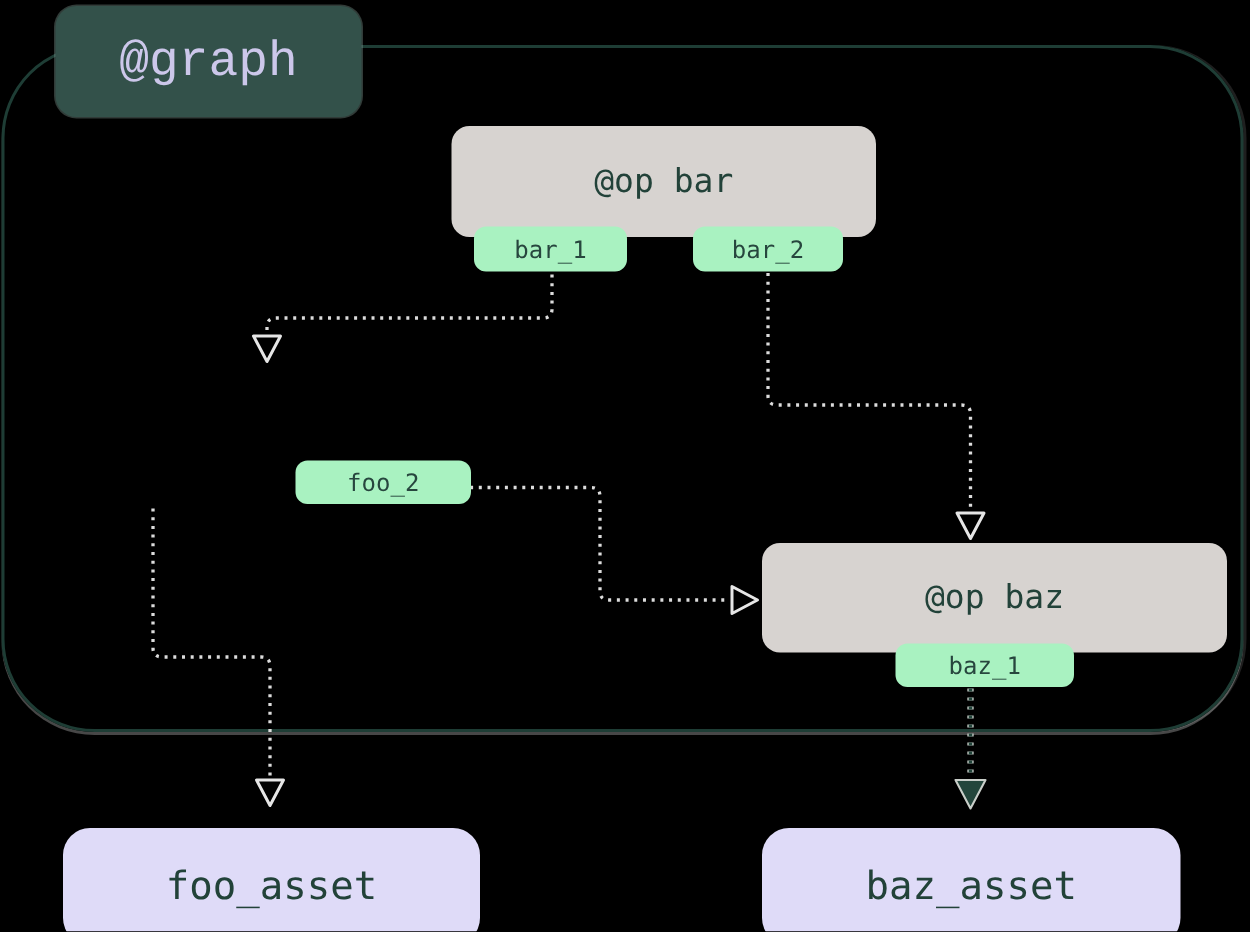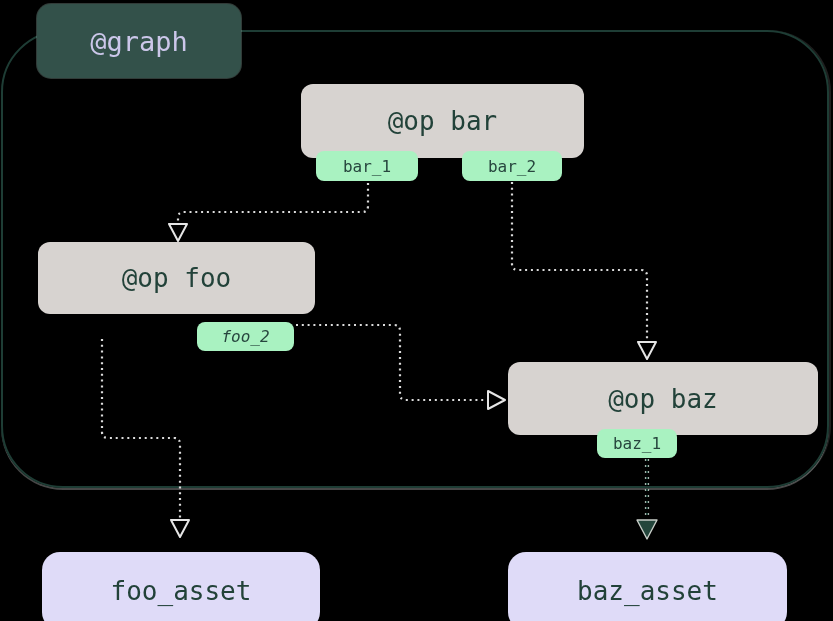--- a/index.html
+++ b/index.html
@@ -23,27 +23,28 @@
   }
   .graph-container{
     position:absolute;left:1px;top:30px;width:824px;height:454px;
     border:2.5px solid var(--graph-border);border-radius:62px;
     box-shadow:0 2px 0 rgba(255,255,255,0.28), 2px 0 0 rgba(255,255,255,0.12);
   }
   .graph-label{
     position:absolute;left:37px;top:4px;width:204px;height:74px;
     background:var(--graph-label-bg);border-radius:14px;
     display:flex;align-items:center;justify-content:center;
-    color:var(--graph-label-text);font-size:27px;
+    color:var(--graph-label-text);font-size:33px;
     box-shadow:0 0 0 1px rgba(140,170,160,0.35);
+    font-family:Liberation Mono, monospace;
   }
   .op{
     position:absolute;background:var(--op-bg);border-radius:12px;
     display:flex;align-items:center;justify-content:center;
-    color:var(--op-text);font-size:26px;
+    color:var(--op-text);font-size:22px;
   }
   .tag{
     position:absolute;background:var(--tag-bg);border-radius:8px;
     display:flex;align-items:center;justify-content:center;
     color:var(--tag-text);font-size:16px;
   }
   .asset{
     position:absolute;background:var(--asset-bg);border-radius:18px;
     display:flex;align-items:center;justify-content:center;
     color:var(--asset-text);font-size:26px;height:78px;top:552px;
@@ -84,26 +85,23 @@
   <div class="graph-label">
     <span>@graph</span>
   </div>
 
   <div class="op" style="left:301px;top:84px;width:283px;height:74px;">
     <span>@op bar</span>
   </div>
   <div class="tag" style="left:316px;top:151px;width:102px;height:30px;">bar_1</div>
   <div class="tag" style="left:462px;top:151px;width:100px;height:30px;">bar_2</div>
 
-  <div class="op" style="left:38px;top:242px;width:277px;height:72px;">
-    <span>@op foo</span>
-  </div>
-  <div class="tag" style="left:197px;top:322px;width:97px;height:29px;font-style:italic;">foo_2</div>
+  <div class="tag" style="left:197px;top:307px;width:117px;height:29px;">foo_2</div>
 
   <div class="op" style="left:508px;top:362px;width:310px;height:73px;">
     <span>@op baz</span>
   </div>
-  <div class="tag" style="left:597px;top:429px;width:80px;height:29px;">baz_1</div>
+  <div class="tag" style="left:597px;top:429px;width:119px;height:29px;">baz_1</div>
 
   <div class="asset" style="left:42px;width:278px;">foo_asset</div>
   <div class="asset" style="left:508px;width:279px;">baz_asset</div>
 
 </div>
 
 </body></html>

